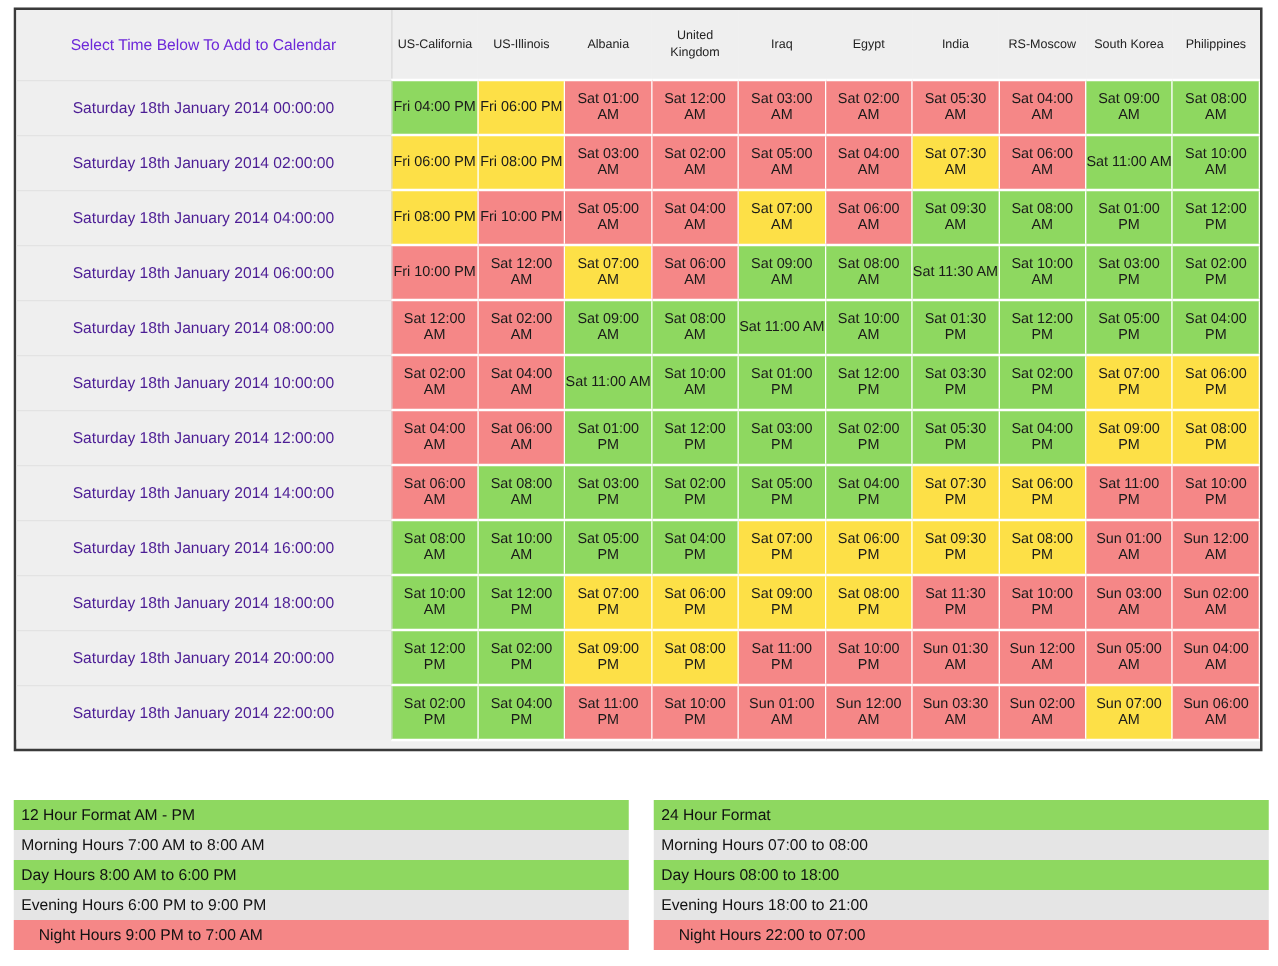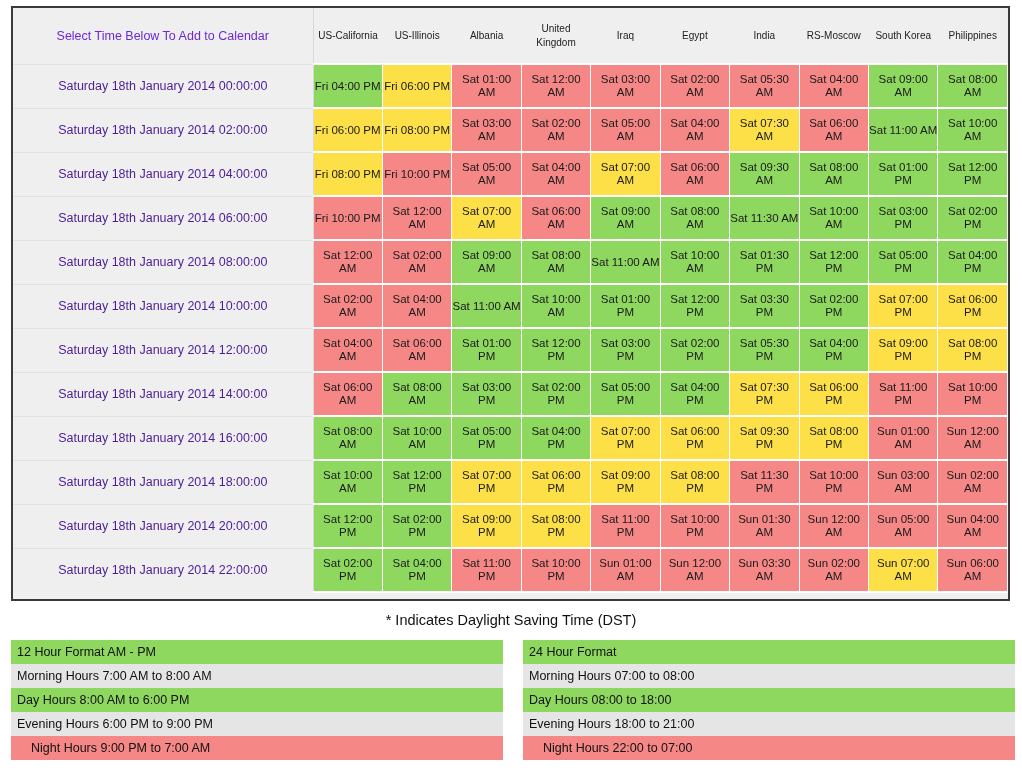--- a/index.html
+++ b/index.html
@@ -291,21 +291,20 @@
             <td class="cell red">Sun 12:00 AM</td>
             <td class="cell red">Sun 03:30 AM</td>
             <td class="cell red">Sun 02:00 AM</td>
             <td class="cell yellow">Sun 07:00 AM</td>
             <td class="cell red">Sun 06:00 AM</td>
           </tr>
         </tbody>
     </table>
   </div>
 
-  <div class="dst-note">* Indicates Daylight Saving Time (DST)</div>
 
   <div class="legend left">
 
   <div class="legend-row green">12 Hour Format AM - PM</div>
       <div class="legend-row yellow">Morning Hours 7:00 AM to 8:00 AM</div>
       <div class="legend-row green">Day Hours 8:00 AM to 6:00 PM</div>
       <div class="legend-row yellow">Evening Hours 6:00 PM to 9:00 PM</div>
       <div class="legend-row red">Night Hours 9:00 PM to 7:00 AM</div>
     </div>
 

